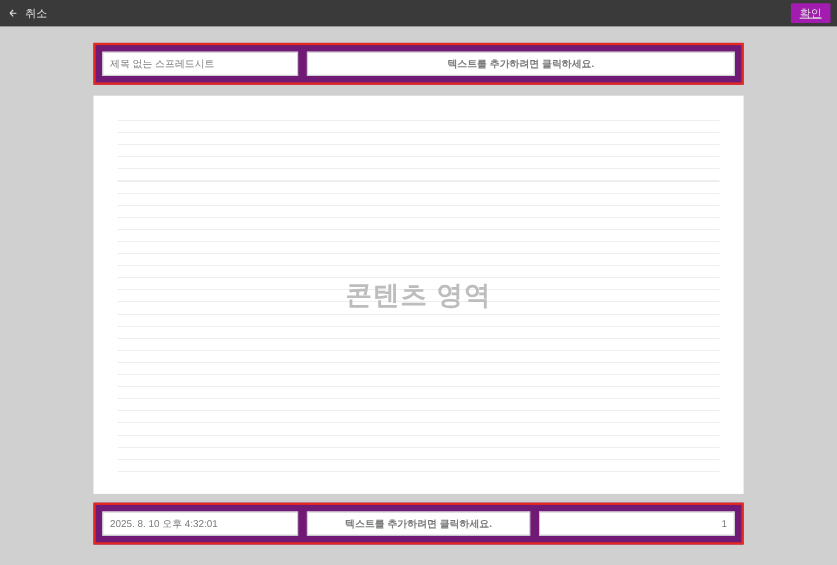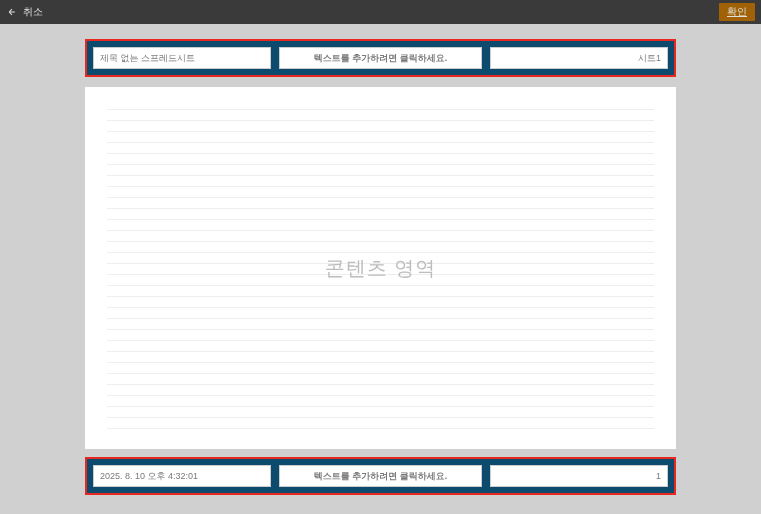--- a/index.html
+++ b/index.html
@@ -40,36 +40,36 @@
     .back-arrow svg {
       width: 10px;
       height: 10px;
     }
     .cancel-text {
       font-size: 10px;
       color: #e0e0e0;
       cursor: pointer;
     }
     .confirm-btn {
-      background: #a16207;
+      background: #a21caf;
       color: #e0e0e0;
       padding: 2px 8px;
       font-size: 10px;
       border: none;
       cursor: pointer;
       border-radius: 1px;
       text-decoration: underline;
     }
     .page-area {
       padding: 15px 85px 10px;
     }
     .highlight-box {
       border: 2px solid #e6281e;
       padding: 6px;
-      background: #0c4a6e;
+      background: #701a75;
       display: flex;
       gap: 8px;
     }
     .field {
       background: #fff;
       border: 1px solid #ccc;
       height: 22px;
       display: flex;
       align-items: center;
       font-size: 9px;
@@ -104,23 +104,23 @@
         #fff 0px,
         #fff 10px,
         #eee 10px,
         #eee 11px
       );
       display: flex;
       align-items: center;
       justify-content: center;
     }
     .content-placeholder {
-      font-size: 20px;
+      font-size: 24px;
       color: #bdbdbd;
-      font-weight: 400;
+      font-weight: 700;
       letter-spacing: 1px;
     }
     .footer-area {
       padding: 8px 85px 10px;
     }
   </style>
 </head>
 <body>
 
 <div class="topbar">
@@ -132,21 +132,20 @@
     </span>
     <span class="cancel-text">취소</span>
   </div>
   <button class="confirm-btn">확인</button>
 </div>
 
 <div class="page-area">
   <div class="highlight-box">
     <div class="field left">제목 없는 스프레드시트</div>
     <div class="field center">텍스트를 추가하려면 클릭하세요.</div>
-    <div class="field right">시트1</div>
   </div>
 </div>
 
 <div class="content-wrapper">
   <div class="ruled-area">
     <div class="content-placeholder">콘텐츠 영역</div>
   </div>
 </div>
 
 <div class="footer-area">

